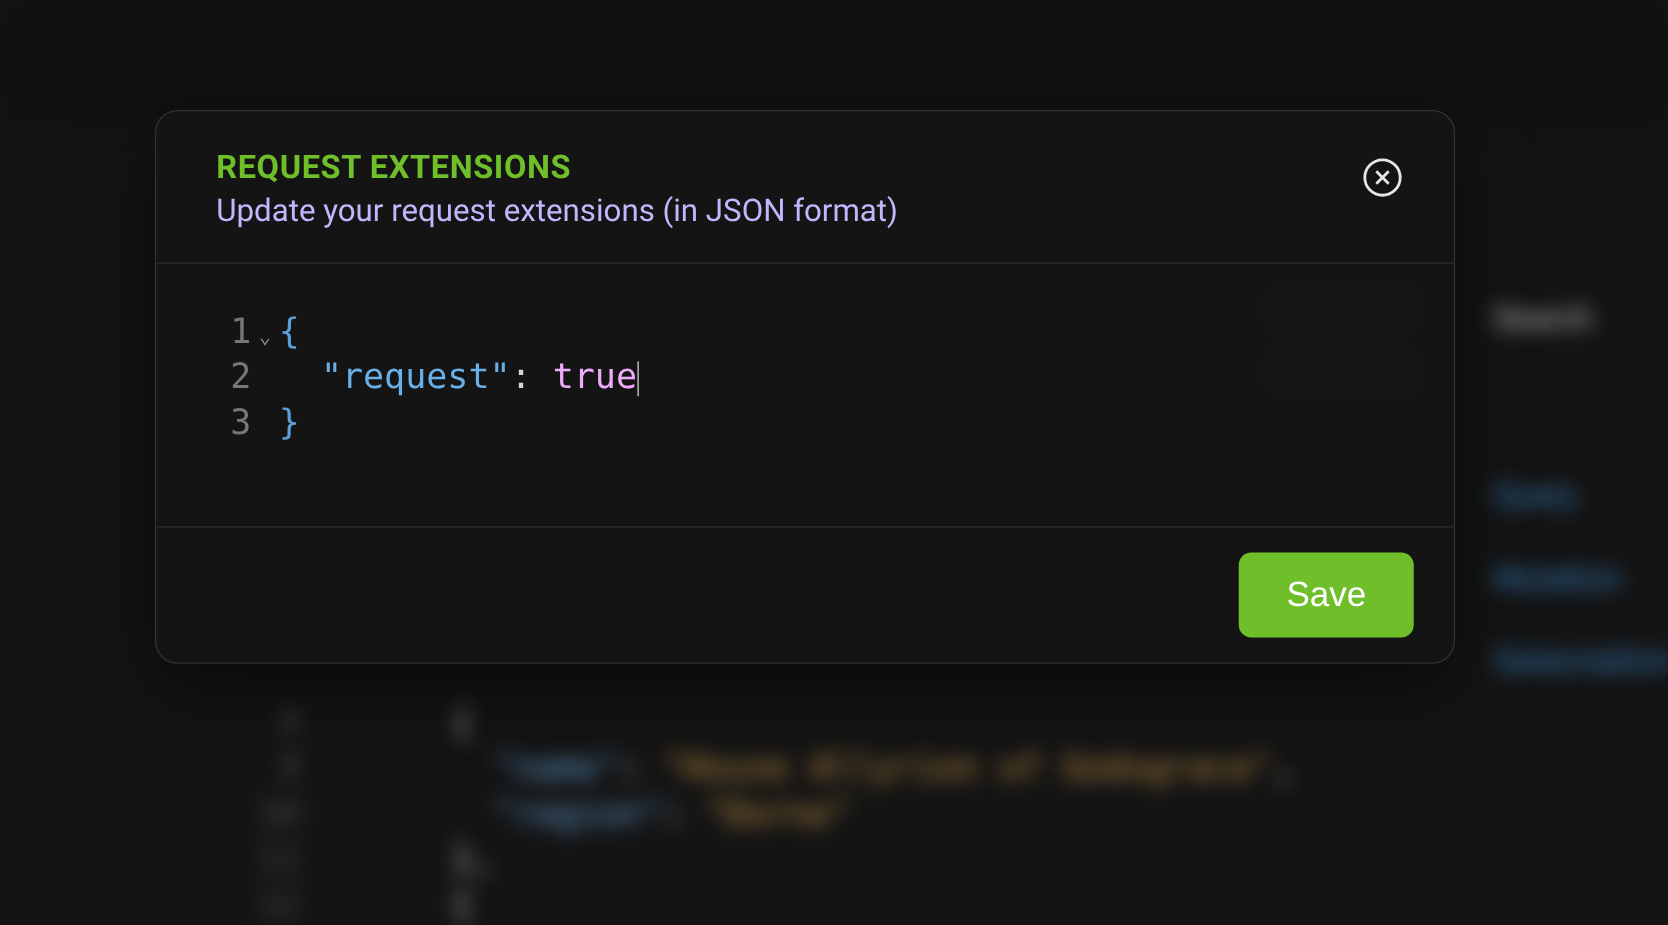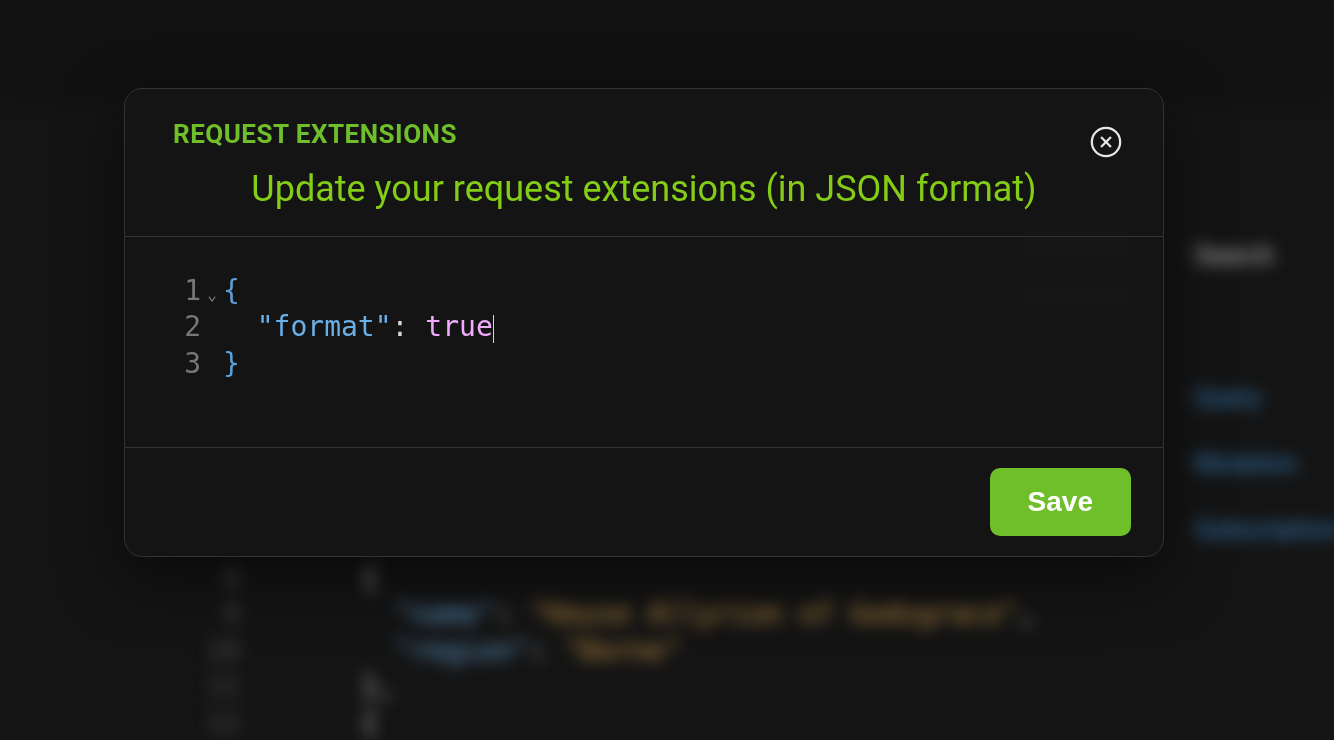--- a/index.html
+++ b/index.html
@@ -77,27 +77,26 @@
   }
   .modal-header {
     padding: 30px 48px 26px;
     position: relative;
   }
   .modal-title {
     color: #6fbf2a;
     font-size: 26px;
     font-weight: 700;
     letter-spacing: 0.5px;
-    margin-bottom: 19px;
+    margin-bottom: 6px;
   }
   .modal-subtitle {
-    color: #84cc16;
-    font-size: 36px;
+    color: #c4b5fd;
+    font-size: 25px;
     font-weight: 400;
-    text-align: center;
   }
   .close-btn {
     position: absolute;
     top: 36px;
     right: 40px;
     width: 34px;
     height: 34px;
     cursor: pointer;
     color: #e6e6e6;
     background: none;
@@ -152,21 +151,21 @@
 
   .modal-footer {
     display: flex;
     justify-content: flex-end;
     padding: 20px 32px 20px;
   }
   .save-btn {
     background: #6fbf2a;
     color: #fff;
     font-size: 28px;
-    font-weight: 700;
+    font-weight: 400;
     border: none;
     border-radius: 10px;
     padding: 18px 38px;
     cursor: pointer;
   }
 </style>
 </head>
 <body>
 
 <div class="bg-scene">
@@ -210,21 +209,21 @@
   <div class="modal-body">
     <div class="editor">
       <div class="ed-line">
         <span class="ed-gutter">1</span>
         <span class="ed-fold">⌄</span>
         <span class="ed-code"><span class="tok-brace">{</span></span>
       </div>
       <div class="ed-line">
         <span class="ed-gutter">2</span>
         <span class="ed-fold"></span>
-        <span class="ed-code">  <span class="tok-str-q">"</span><span class="tok-key">format</span><span class="tok-str-q">"</span><span class="tok-punc">: </span><span class="tok-bool">true</span><span class="cursor-caret"></span></span>
+        <span class="ed-code">  <span class="tok-str-q">"</span><span class="tok-key">request</span><span class="tok-str-q">"</span><span class="tok-punc">: </span><span class="tok-bool">true</span><span class="cursor-caret"></span></span>
       </div>
       <div class="ed-line">
         <span class="ed-gutter">3</span>
         <span class="ed-fold"></span>
         <span class="ed-code"><span class="tok-brace">}</span></span>
       </div>
     </div>
   </div>
 
   <hr class="modal-divider">

